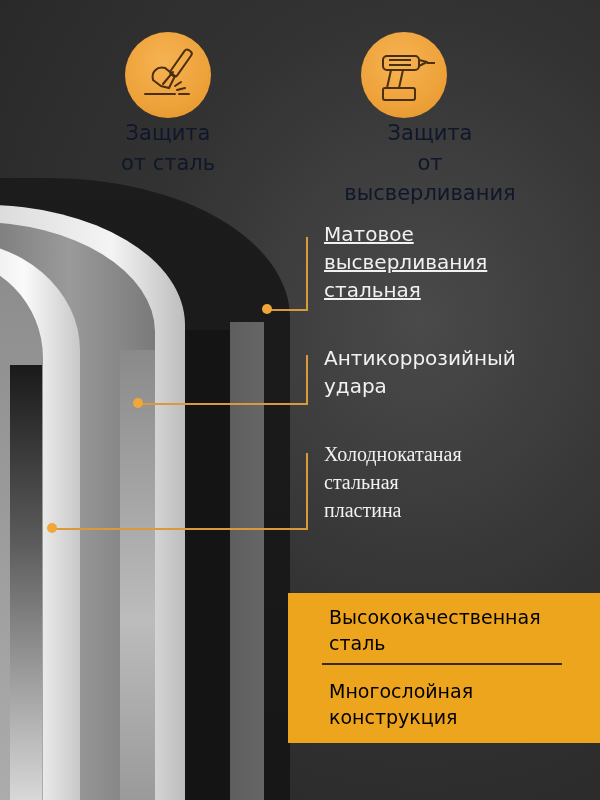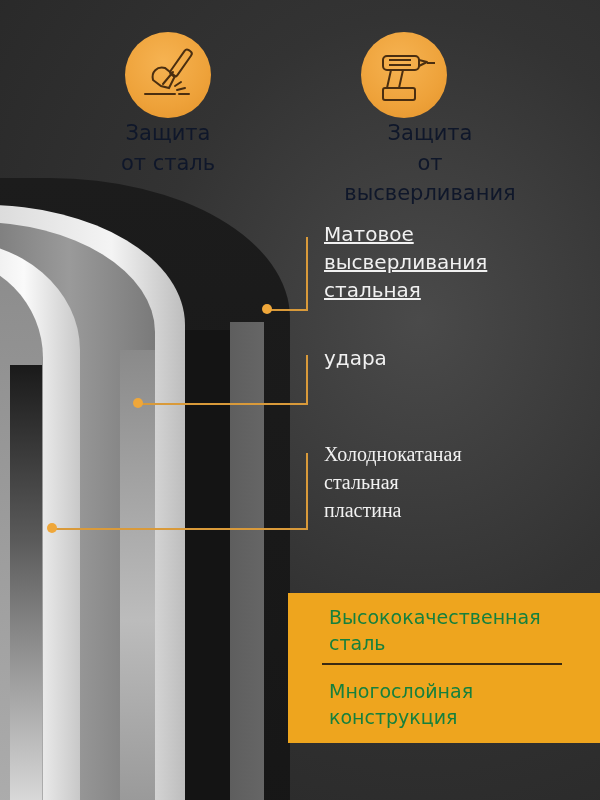--- a/index.html
+++ b/index.html
@@ -9,21 +9,21 @@
   .badge{position:absolute;width:86px;height:86px;border-radius:50%;
     background:radial-gradient(circle at 45% 35%, #f6b352 0%, #eea23a 60%, #e4932a 100%);}
   .badge svg{position:absolute;left:0;top:0;}
   .feat{position:absolute;color:#0f172a;font-size:21px;line-height:30px;text-align:center;}
   .lbl{position:absolute;color:#f1f1f1;font-size:20px;line-height:28px;left:324px;}
   .bracket{position:absolute;border-right:2px solid #d99a3a;border-bottom:2px solid #d99a3a;}
   .dot{position:absolute;width:10px;height:10px;border-radius:50%;background:#efa73a;}
   
   .layer{position:absolute;}
   .box{position:absolute;left:288px;top:593px;width:312px;height:150px;background:#eea51e;}
-  .box-text{position:absolute;left:329px;color:#15803d;font-size:19px;line-height:26px;}
+  .box-text{position:absolute;left:329px;color:#000000;font-size:19px;line-height:26px;}
   .divider{position:absolute;left:322px;width:240px;height:2px;background:#3a2a12;}
 </style>
 </head>
 <body>
 
 <div>
 
   <div class="layer" style="left:-80px;top:178px;width:370px;height:700px;border-top-right-radius:240px 140px;background:linear-gradient(180deg,#1c1c1c,#161616);"></div>
 
   <div class="layer" style="left:230px;top:322px;width:34px;height:478px;background:linear-gradient(90deg,#5e5e5e,#666);"></div>
@@ -83,20 +83,21 @@
 
 <div class="bracket" style="left:54px;top:453px;width:252px;height:75px;"></div>
 <div class="dot" style="left:47px;top:523px;"></div>
 
 <div class="lbl" style="top:220px;text-decoration:underline;">
   <div>Матовое</div>
   <div>высверливания</div>
   <div>стальная</div>
 </div>
 <div class="lbl" style="top:344px;">
+  <div>Антикоррозийный</div>
   <div>удара</div>
 </div>
 <div class="lbl" style="top:440px;font-family:Liberation Serif, serif;">
   <div>Холоднокатаная</div>
   <div>стальная</div>
   <div>пластина</div>
 </div>
 
 <div class="box"></div>
 <div class="box-text" style="top:604px;">

